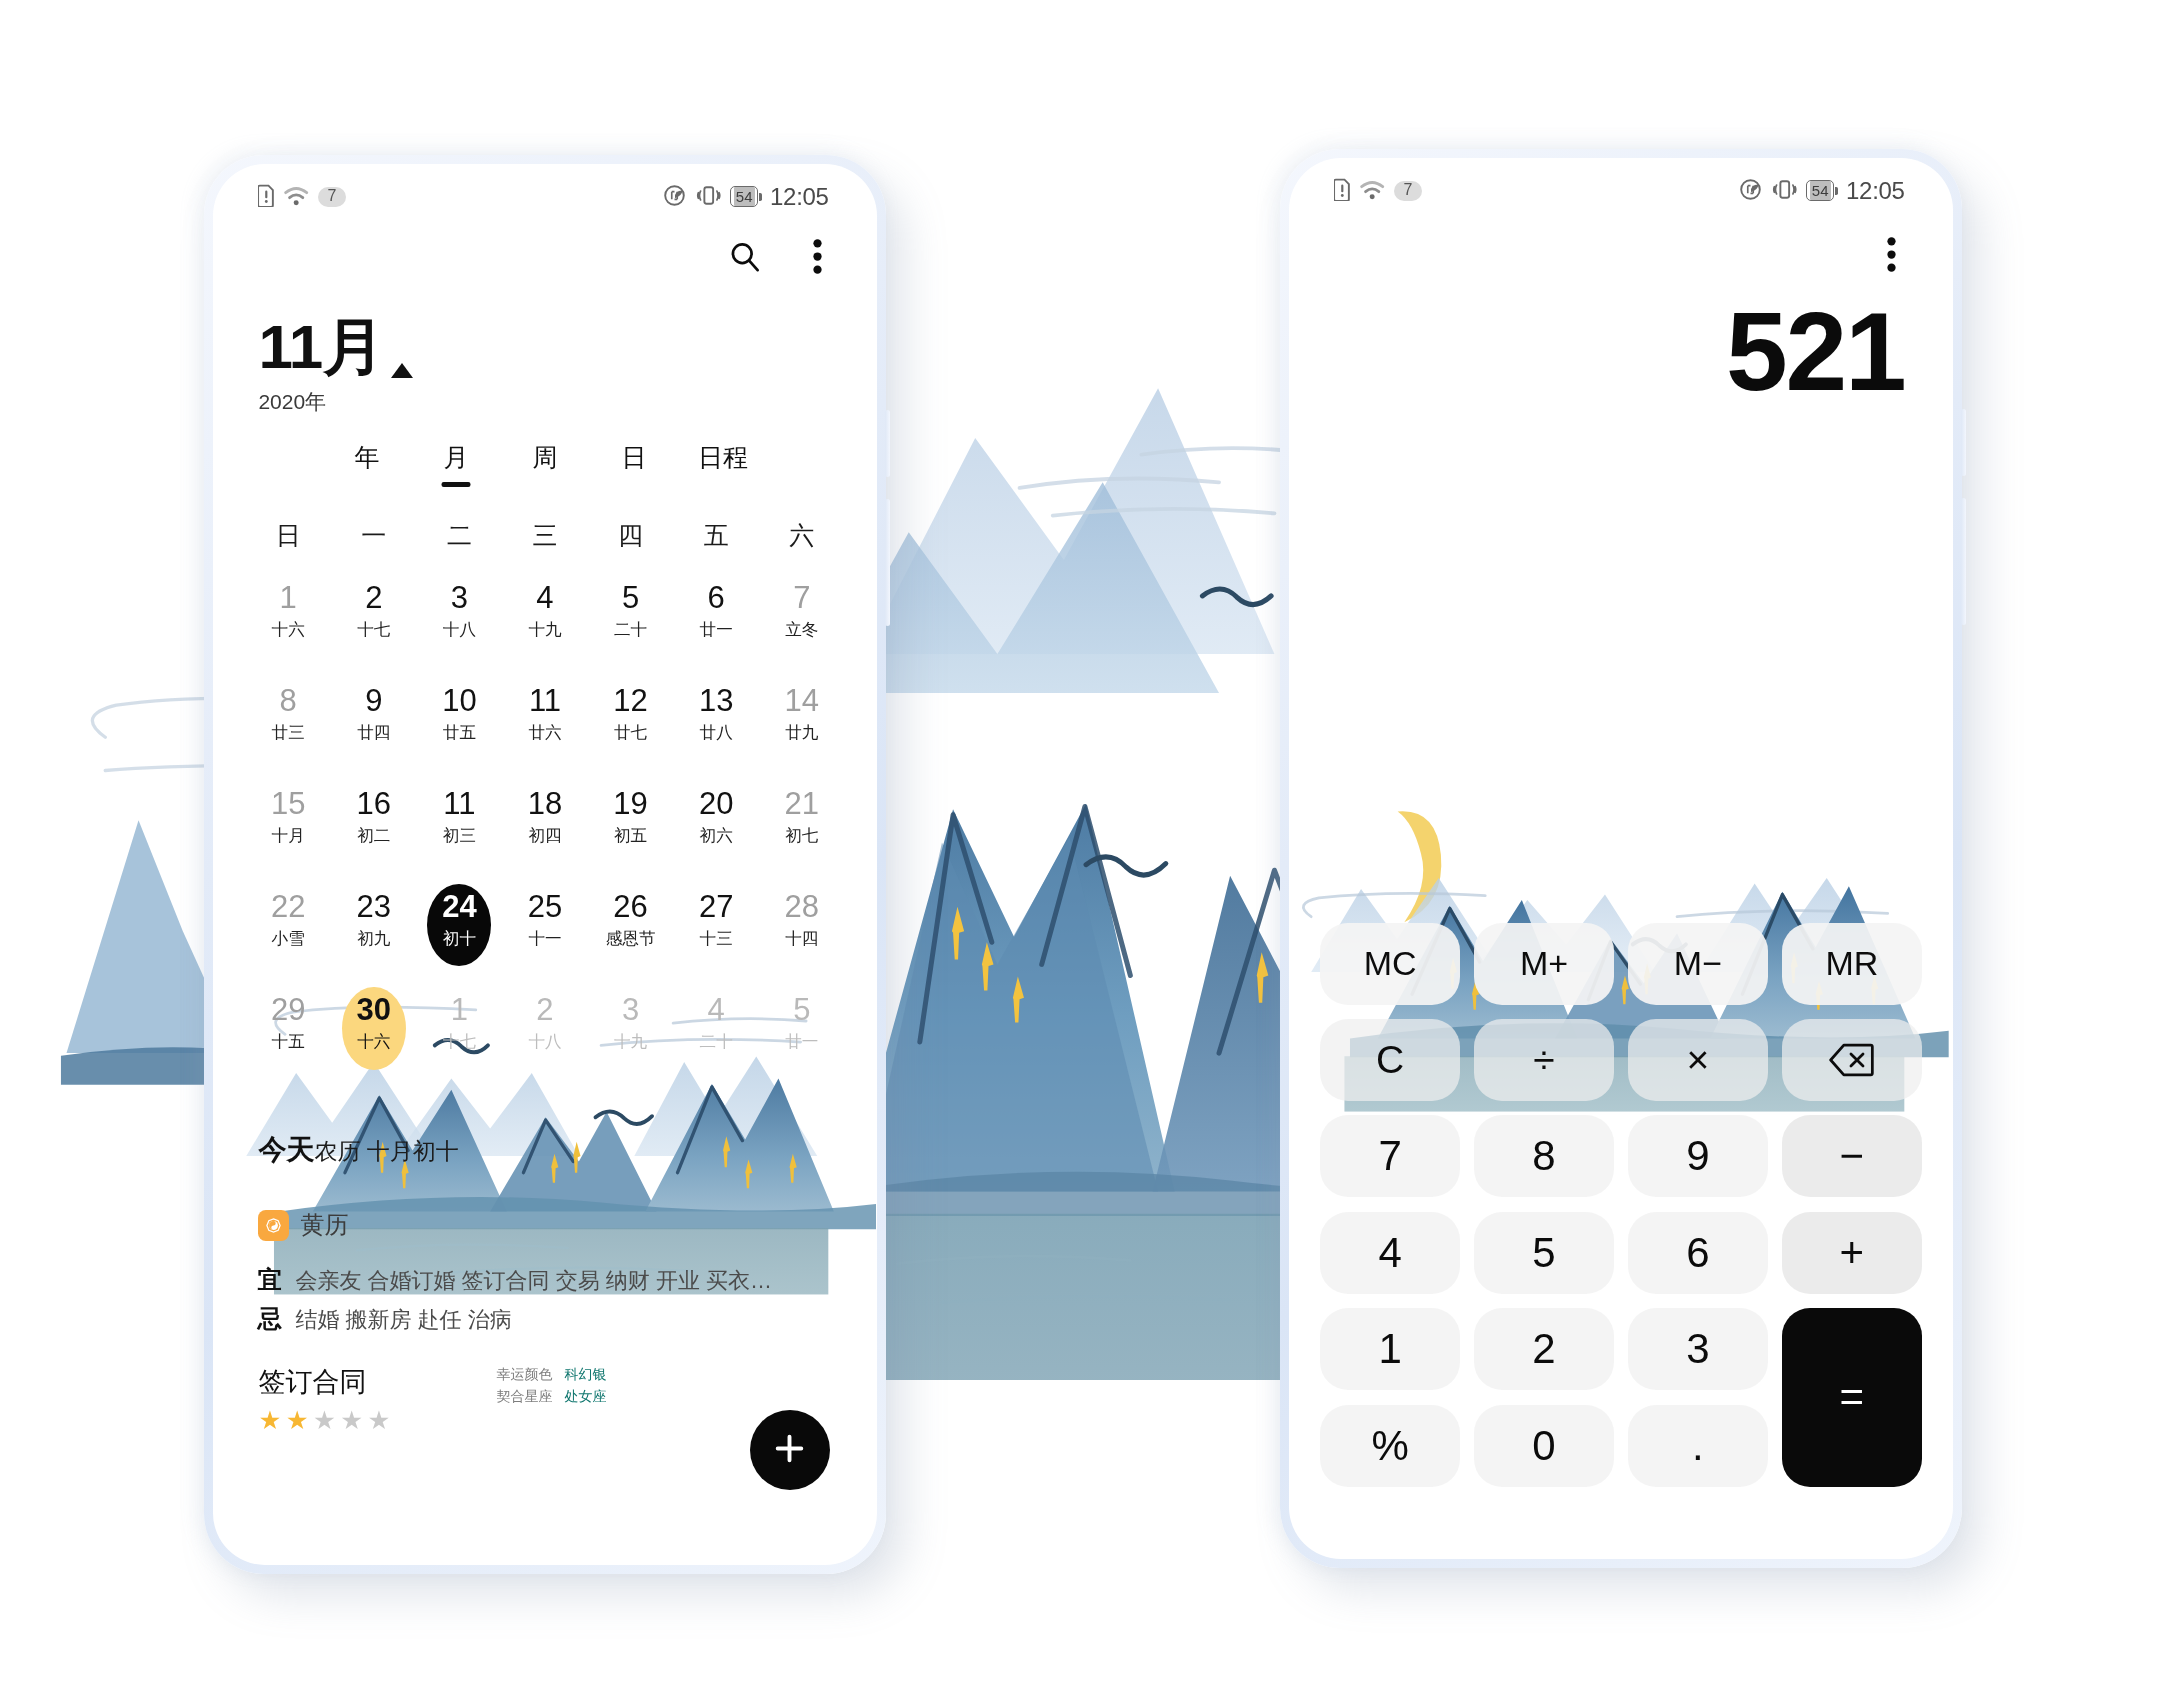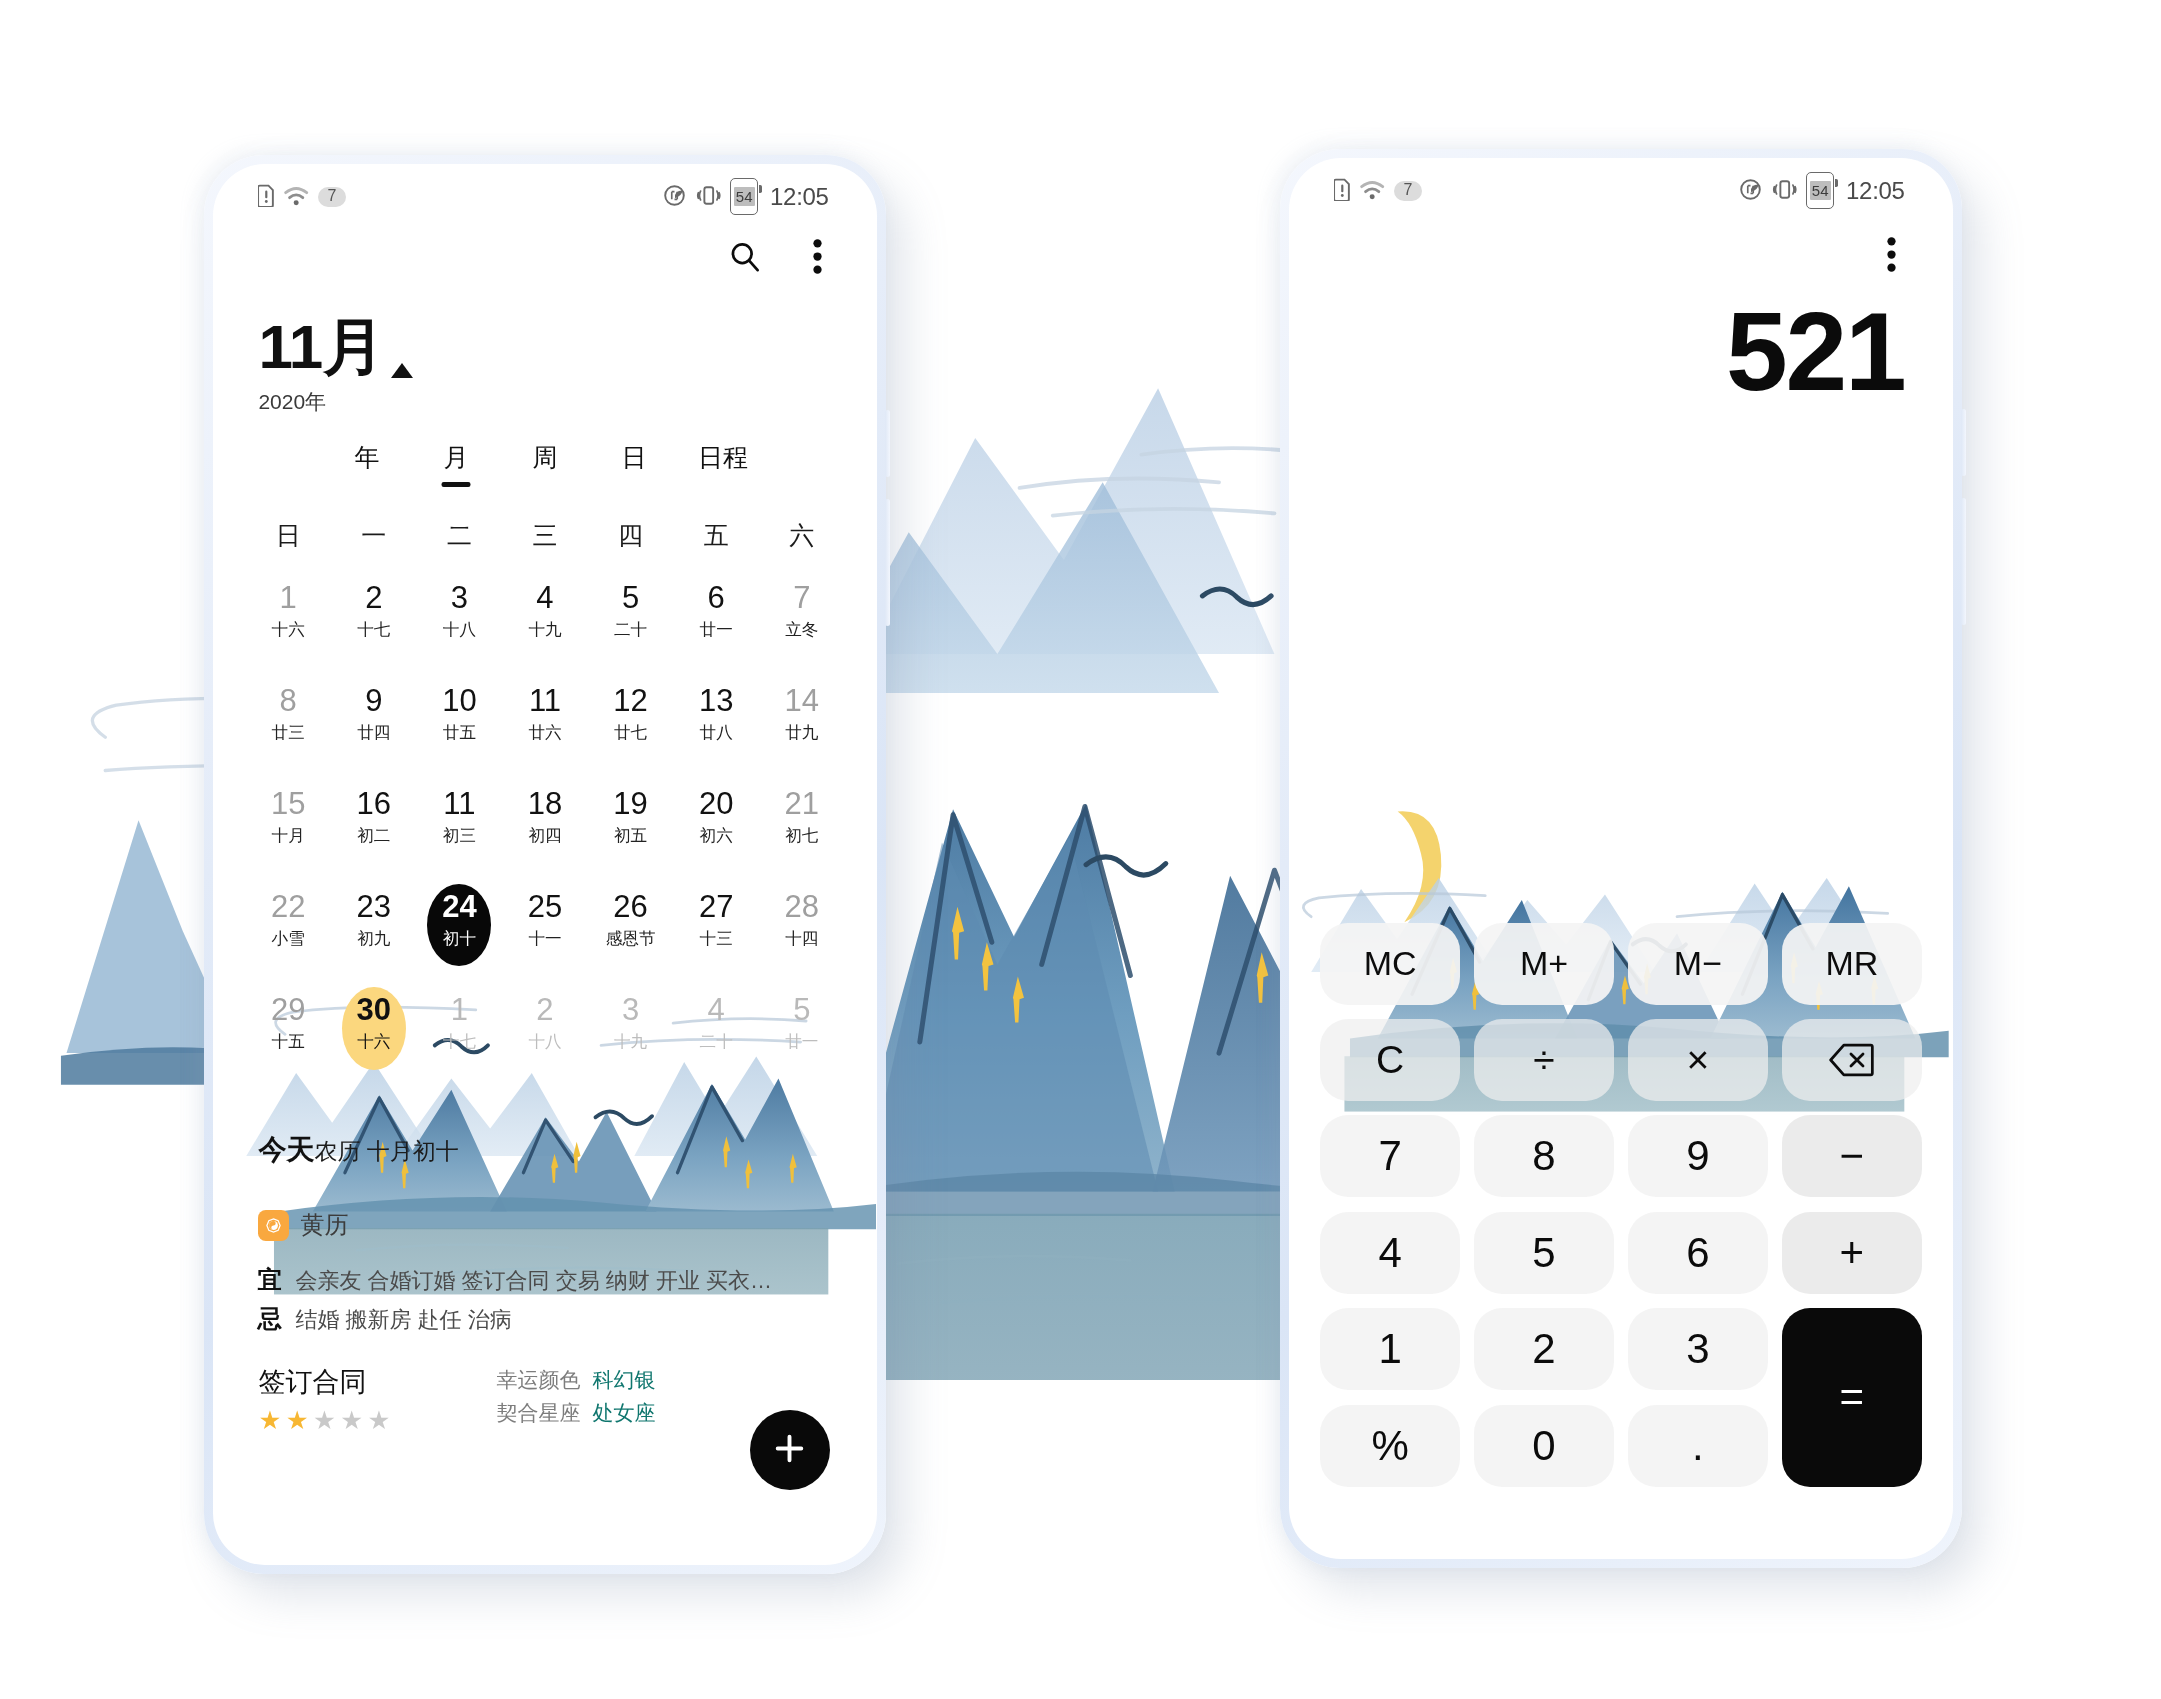--- a/index.html
+++ b/index.html
@@ -48,21 +48,21 @@
     color: #5d5d5d;
   }
   .sb-left, .sb-right { display: flex; align-items: center; gap: 9.4px; }
   .sb-clock { font-size: 24px; color: #4a4a4a; letter-spacing: -0.3px; margin-left: 2.8px; }
   .wifi-count {
     background: #dcdcdc; color: #555; font-size: 16px;
     border-radius: 13.3px; padding: 1.7px 9.4px 2.8px; line-height: 1;
   }
   .batt-box {
     border: 1.9px solid #6a6a6a; border-radius: 5px; padding: 0.6px 2.2px;
-    display: flex; align-items: center; position: relative; height: 37px;
+    display: flex; align-items: center; position: relative; height: 21px;
   }
   .batt-box .lvl {
     background: #bdbdbd; color: #3d3d3d; font-size: 15px;
     padding: 0 2.2px; border-radius: 1.1px; line-height: 19px;
   }
   .batt-box::after {
     content: ''; position: absolute; right: -5.5px; top: 6.1px;
     width: 3.3px; height: 7.8px; background: #6a6a6a; border-radius: 0 1.7px 1.7px 0;
   }
 
@@ -176,21 +176,21 @@
   .zodiac {
     position: absolute; left: 45px; right: 32px; top: 1200px; z-index: 4;
   }
   .z-head { display: flex; align-items: center; gap: 11px; margin-bottom: 13.3px; }
   .z-body { display: flex; align-items: flex-start; }
   .z-left { width: 238px; }
   .z-title { font-size: 27px; color: #111; font-weight: 500; margin-bottom: 7.8px; }
   .stars { display: flex; gap: 4.4px; font-size: 25.5px; line-height: 1; }
   .star-on { color: #f7b733; }
   .star-off { color: #c9c9c9; }
-  .z-right { font-size: 21px; line-height: 1.55; }
+  .z-right { font-size: 14px; line-height: 1.55; }
   .z-kv { display: flex; gap: 12.2px; }
   .z-k { color: #7d7d7d; }
   .z-v { color: #0f766e; }
 
   .fab {
     position: absolute; right: 47px; bottom: 75px;
     width: 80px; height: 80px; border-radius: 50%;
     background: #090909; display: flex; align-items: center; justify-content: center;
     cursor: pointer; z-index: 6;
   }

